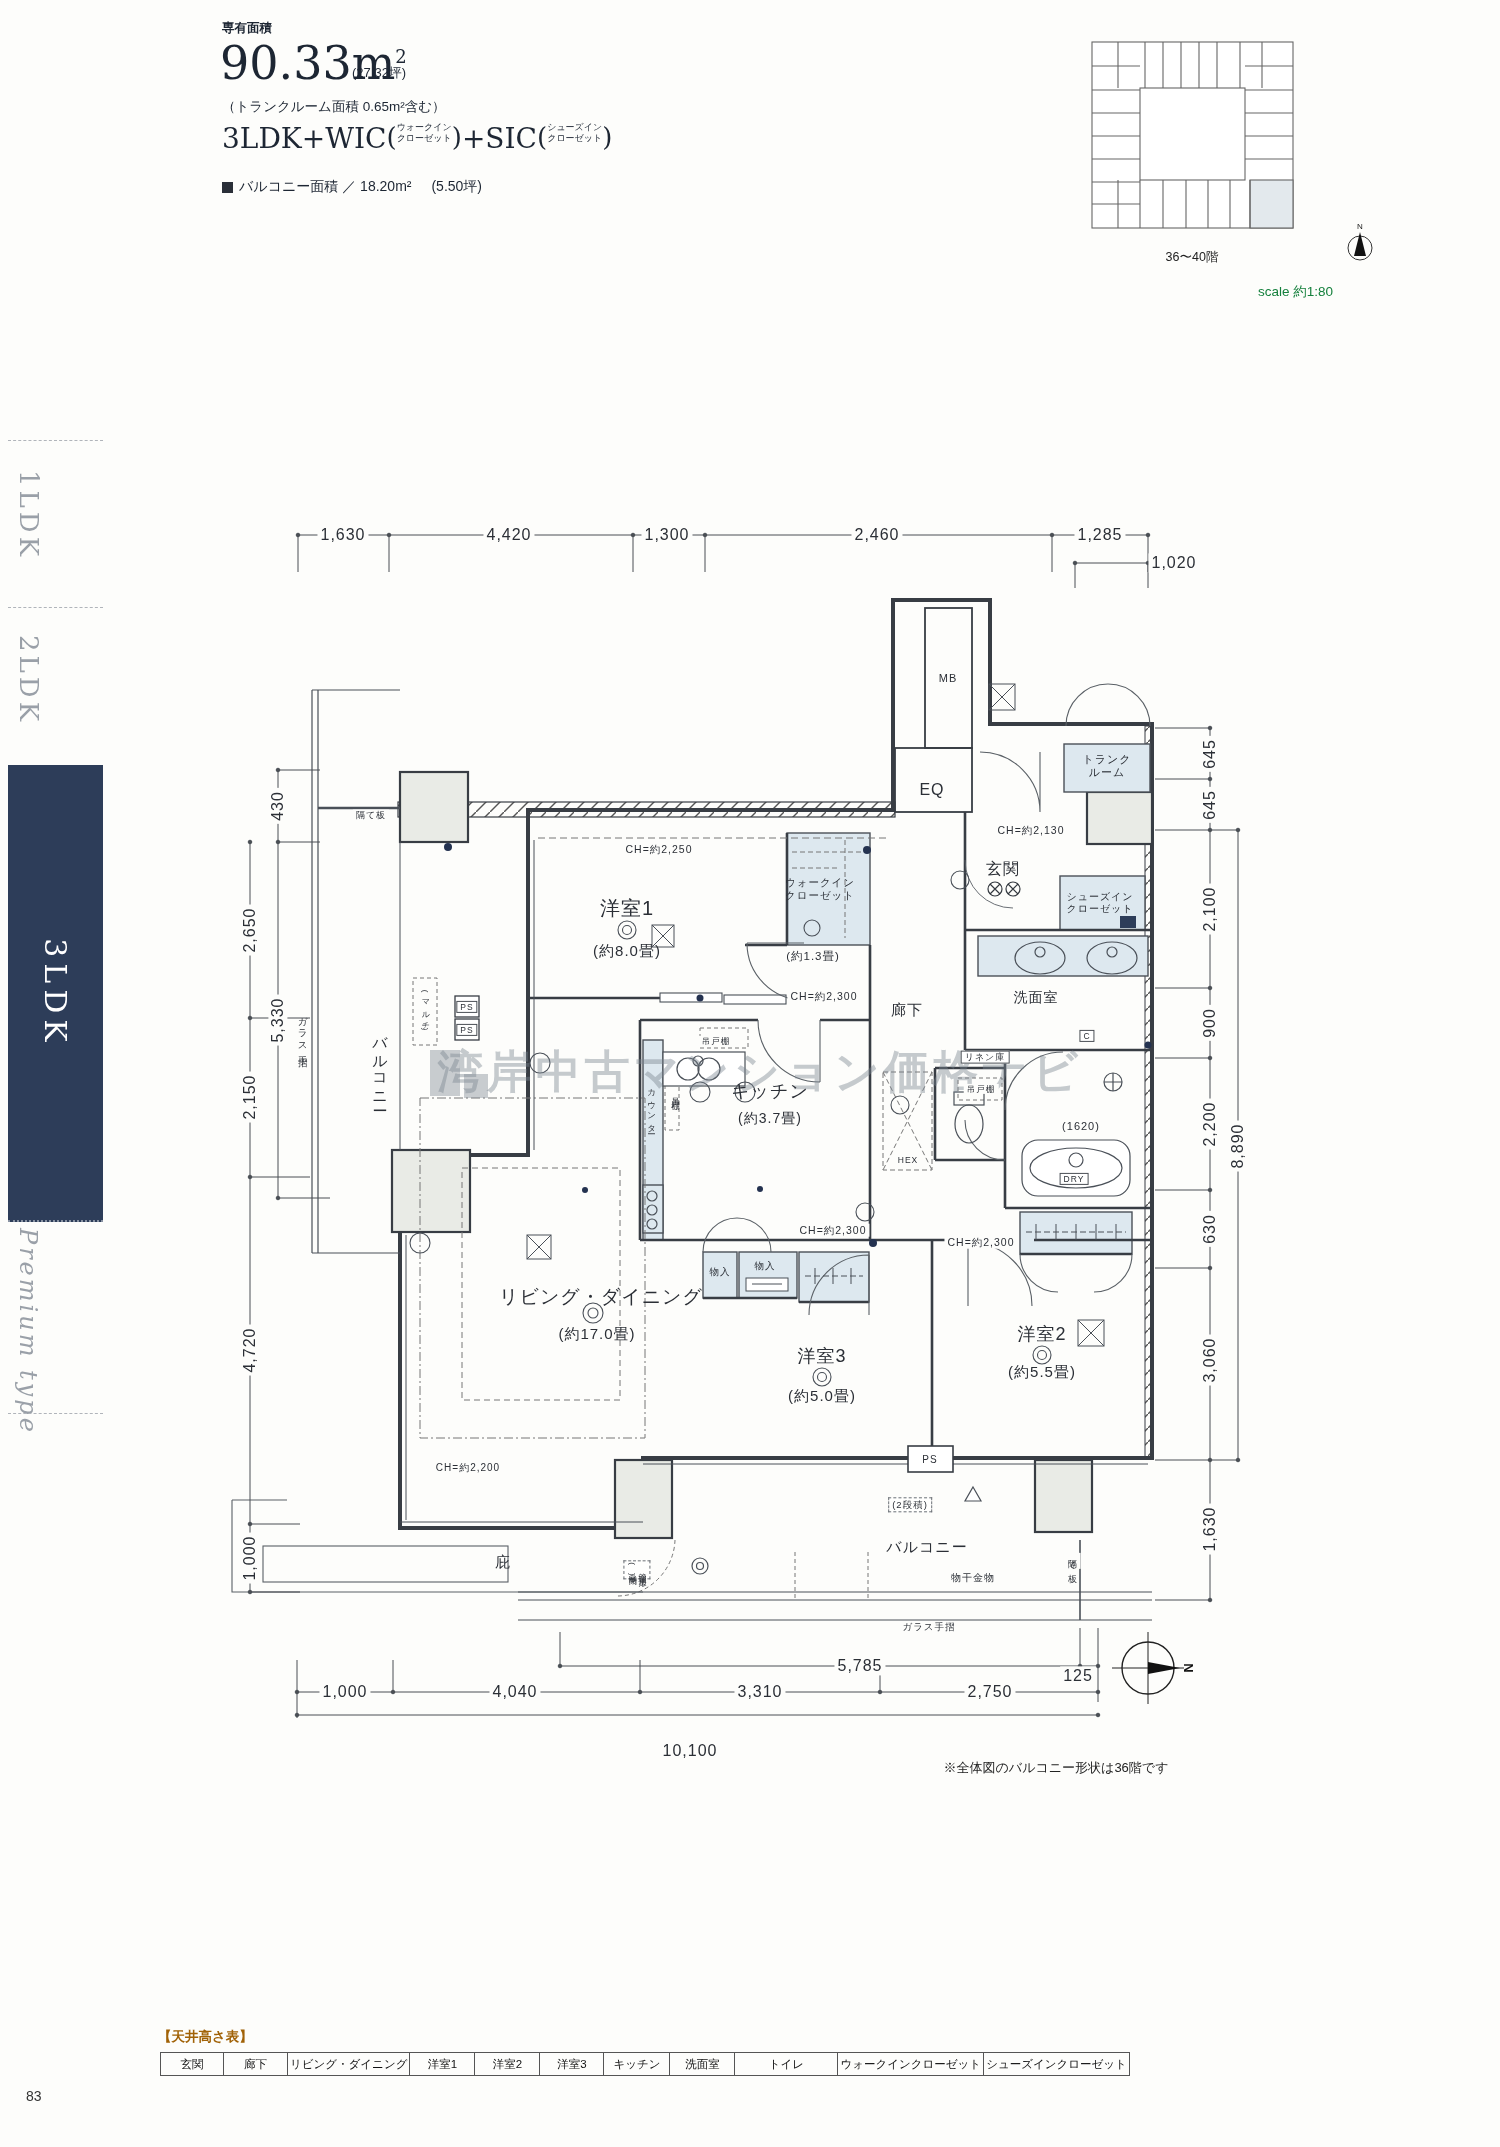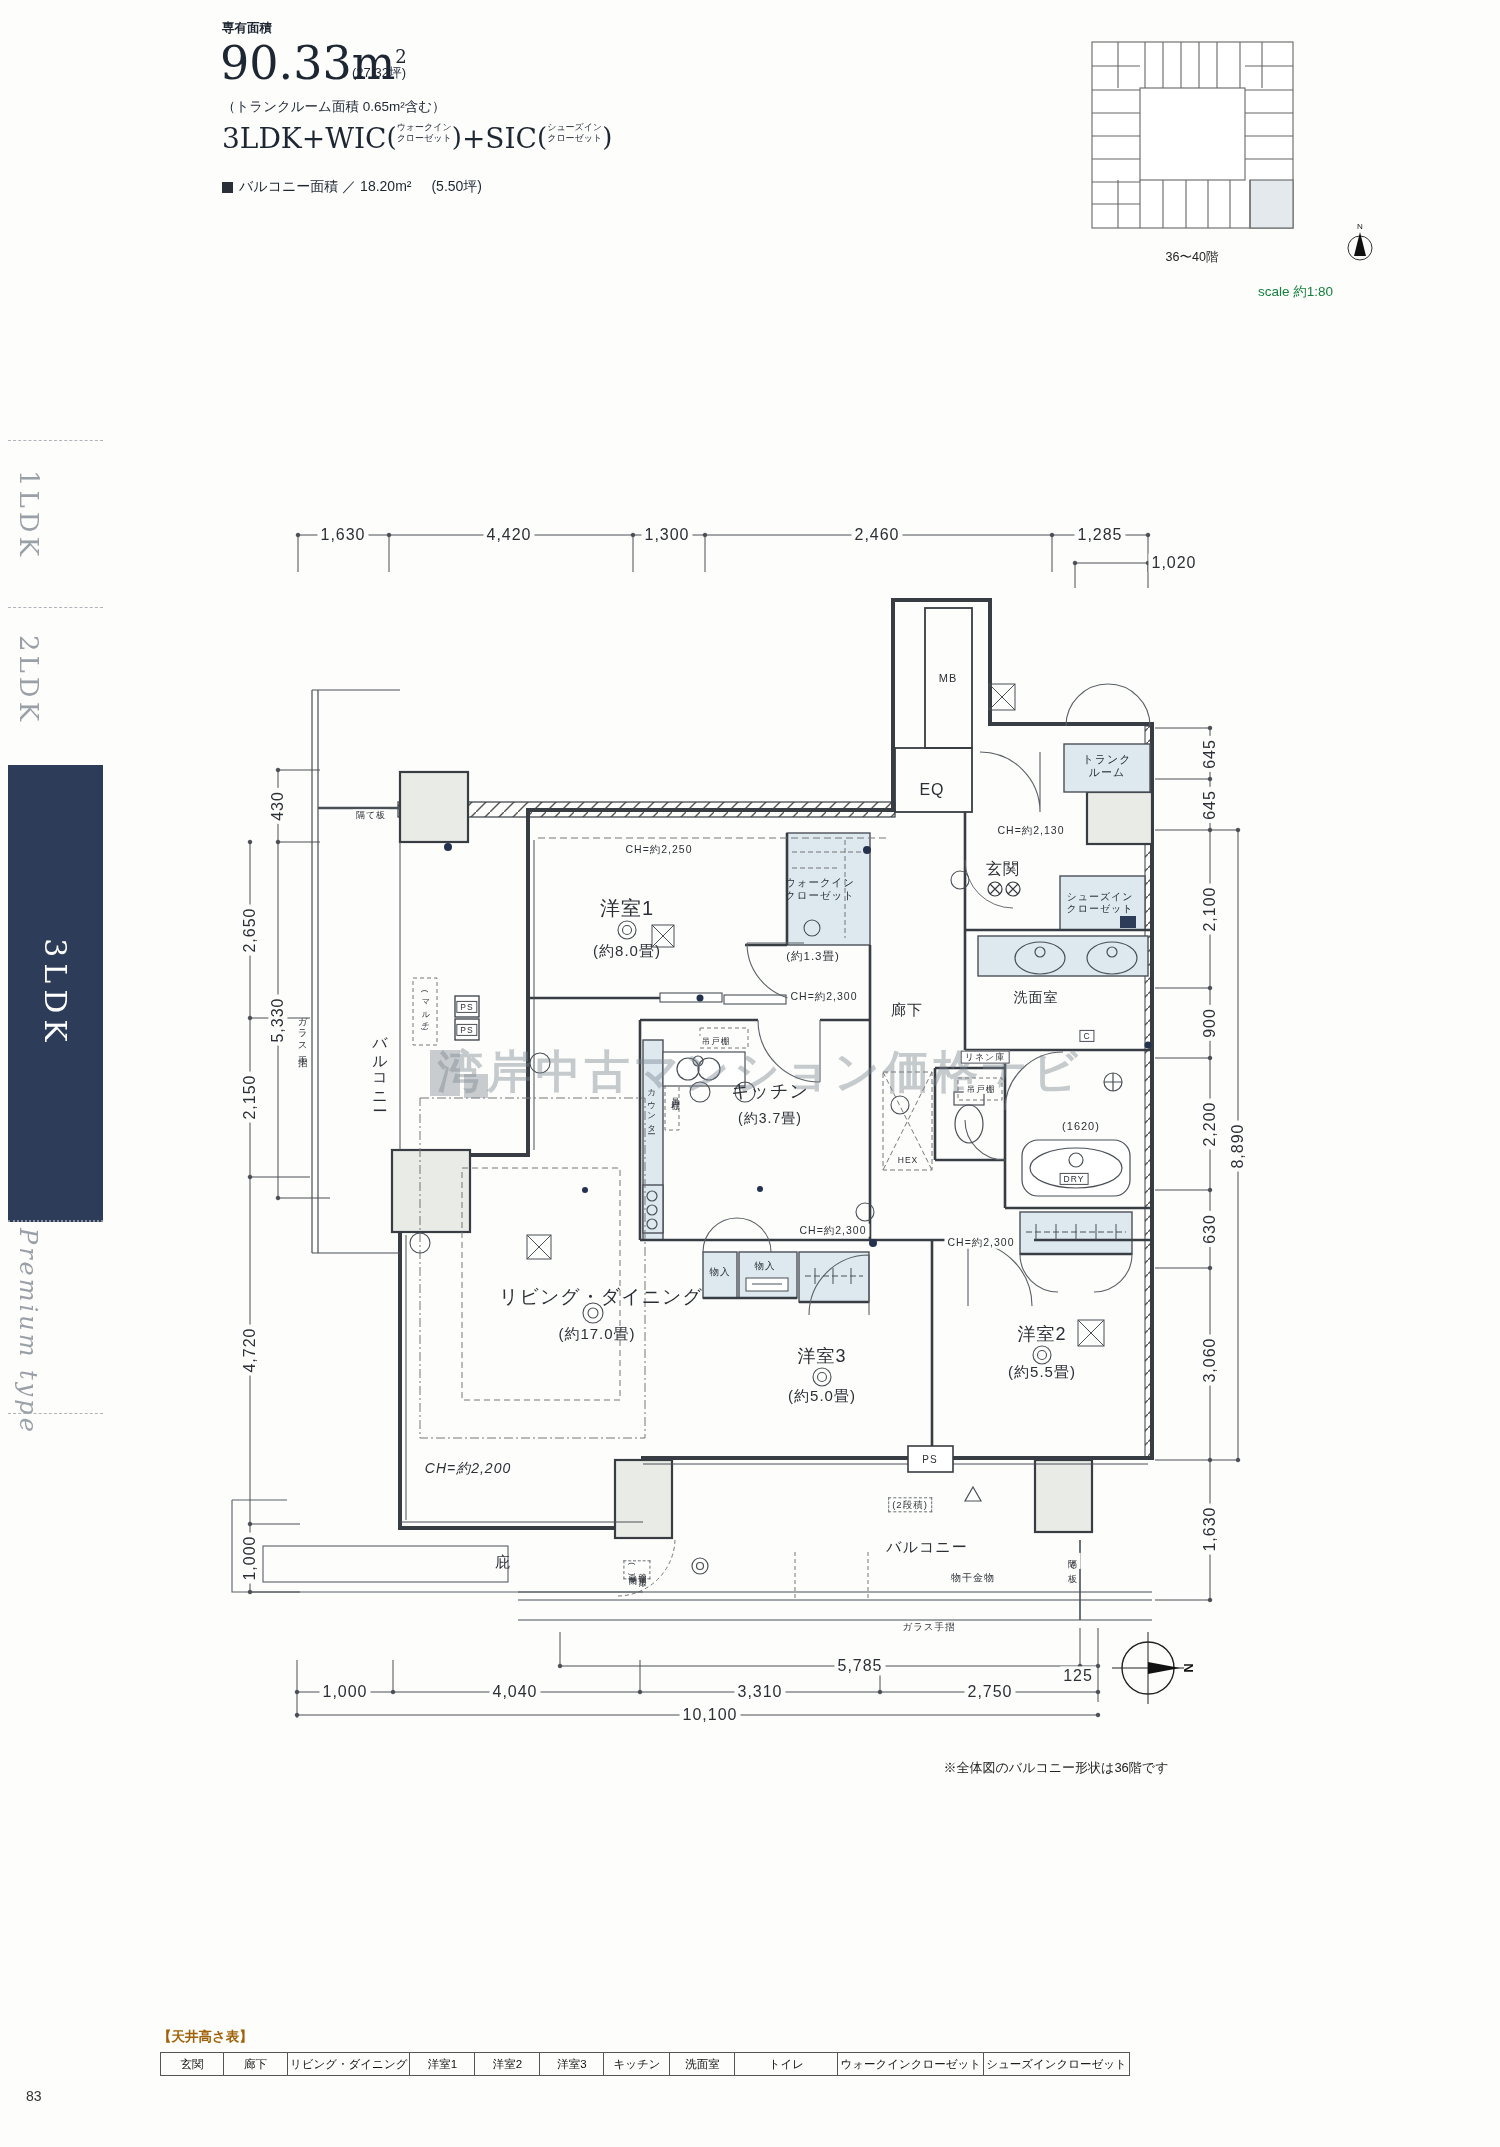--- a/index.html
+++ b/index.html
@@ -415,21 +415,21 @@
       <div class="plabel" style="left: 820px; top: 889px; font-size: 10.5px;">ウォークイン
 クローゼット</div>
       <div class="plabel" style="left: 813px; top: 957px; font-size: 11.5px;">(約1.3畳)</div>
       <div class="plabel" style="left: 1100px; top: 903px; font-size: 10px;">シューズイン
 クローゼット</div>
       <div class="plabel wbg" style="left: 659px; top: 849px; font-size: 10.5px;">CH=約2,250</div>
       <div class="plabel wbg" style="left: 1031px; top: 830px; font-size: 10.5px;">CH=約2,130</div>
       <div class="plabel wbg" style="left: 824px; top: 996px; font-size: 10.5px;">CH=約2,300</div>
       <div class="plabel wbg" style="left: 833px; top: 1230px; font-size: 10.5px;">CH=約2,300</div>
       <div class="plabel wbg" style="left: 981px; top: 1242px; font-size: 10.5px;">CH=約2,300</div>
-      <div class="plabel wbg" style="left: 468px; top: 1468px; font-size: 14px; font-style: italic;">CH=約2,200</div>
+      <div class="plabel wbg" style="left: 468px; top: 1468px; font-size: 10px;">CH=約2,200</div>
       <div class="plabel" style="left: 948px; top: 679px; font-size: 11px;">MB</div>
       <div class="plabel" style="left: 932px; top: 790px; font-size: 16px;">EQ</div>
       <div class="plabel boxs" style="left: 467px; top: 1007px; font-size: 8.5px;">PS</div>
       <div class="plabel boxs" style="left: 467px; top: 1030px; font-size: 8.5px;">PS</div>
       <div class="plabel" style="left: 930px; top: 1460px; font-size: 10px;">PS</div>
       <div class="plabel boxs" style="left: 1087px; top: 1036px; font-size: 8.5px;">C</div>
       <div class="plabel boxs" style="left: 1074px; top: 1179px; font-size: 8.5px;">DRY</div>
       <div class="plabel" style="left: 1081px; top: 1127px; font-size: 11px;">(1620)</div>
       <div class="plabel boxs" style="left: 985px; top: 1057px; font-size: 9px;">リネン庫</div>
       <div class="plabel wbg" style="left: 716px; top: 1041px; font-size: 8.5px;">吊戸棚</div>
@@ -476,21 +476,21 @@
       <div class="plabel rot wbg" style="left: 1210px; top: 1360px;">3,060</div>
       <div class="plabel rot wbg" style="left: 1210px; top: 1529px;">1,630</div>
     </div>
 <div id="dimb">
       <div class="plabel wbg" style="left: 860px; top: 1666px;">5,785</div>
       <div class="plabel wbg" style="left: 1078px; top: 1676px;">125</div>
       <div class="plabel wbg" style="left: 345px; top: 1692px;">1,000</div>
       <div class="plabel wbg" style="left: 515px; top: 1692px;">4,040</div>
       <div class="plabel wbg" style="left: 760px; top: 1692px;">3,310</div>
       <div class="plabel wbg" style="left: 990px; top: 1692px;">2,750</div>
-      <div class="plabel wbg" style="left: 690px; top: 1715px; margin-left: 20px;">10,100</div>
+      <div class="plabel wbg" style="left: 690px; top: 1751px;">10,100</div>
     </div>
 <div id="note">※全体図のバルコニー形状は36階です</div>
 <div id="ncompass">N</div>
 
 <div id="tbltitle">【天井高さ表】</div>
 <table id="ctable">
   <tbody>
         <tr>
           <td style="width: 58px;">玄関</td>
           <td style="width: 59px;">廊下</td>

